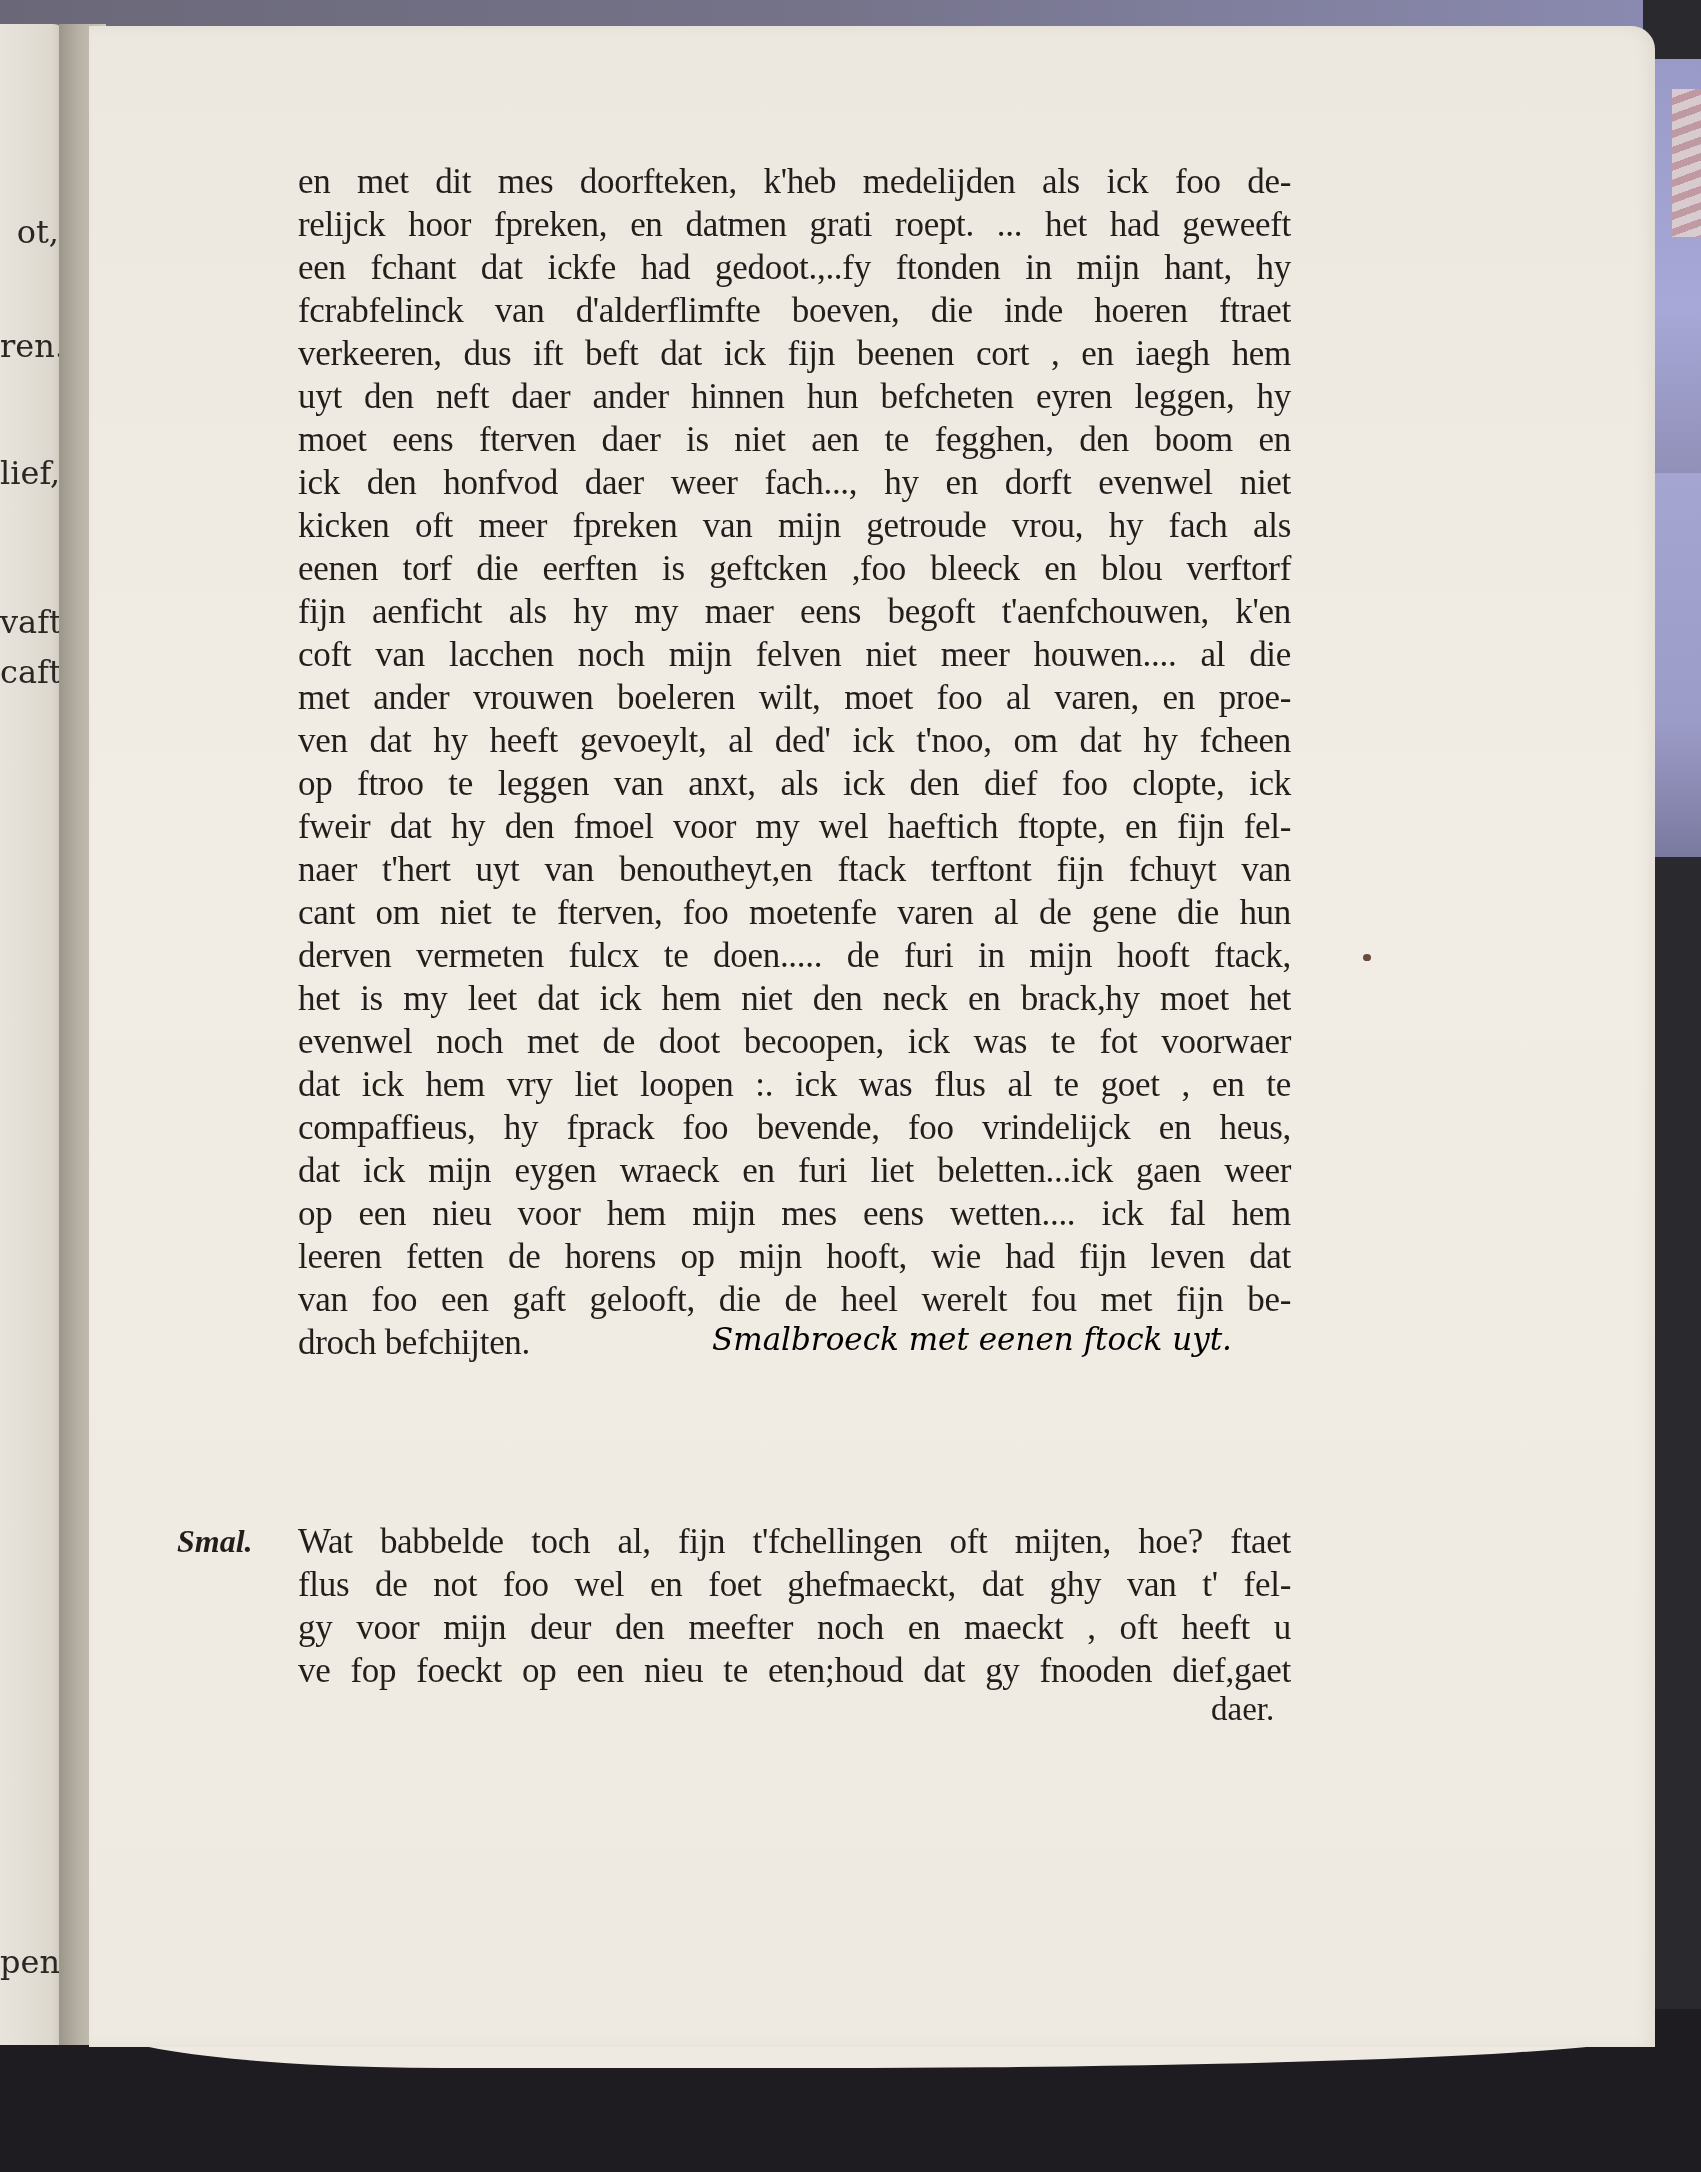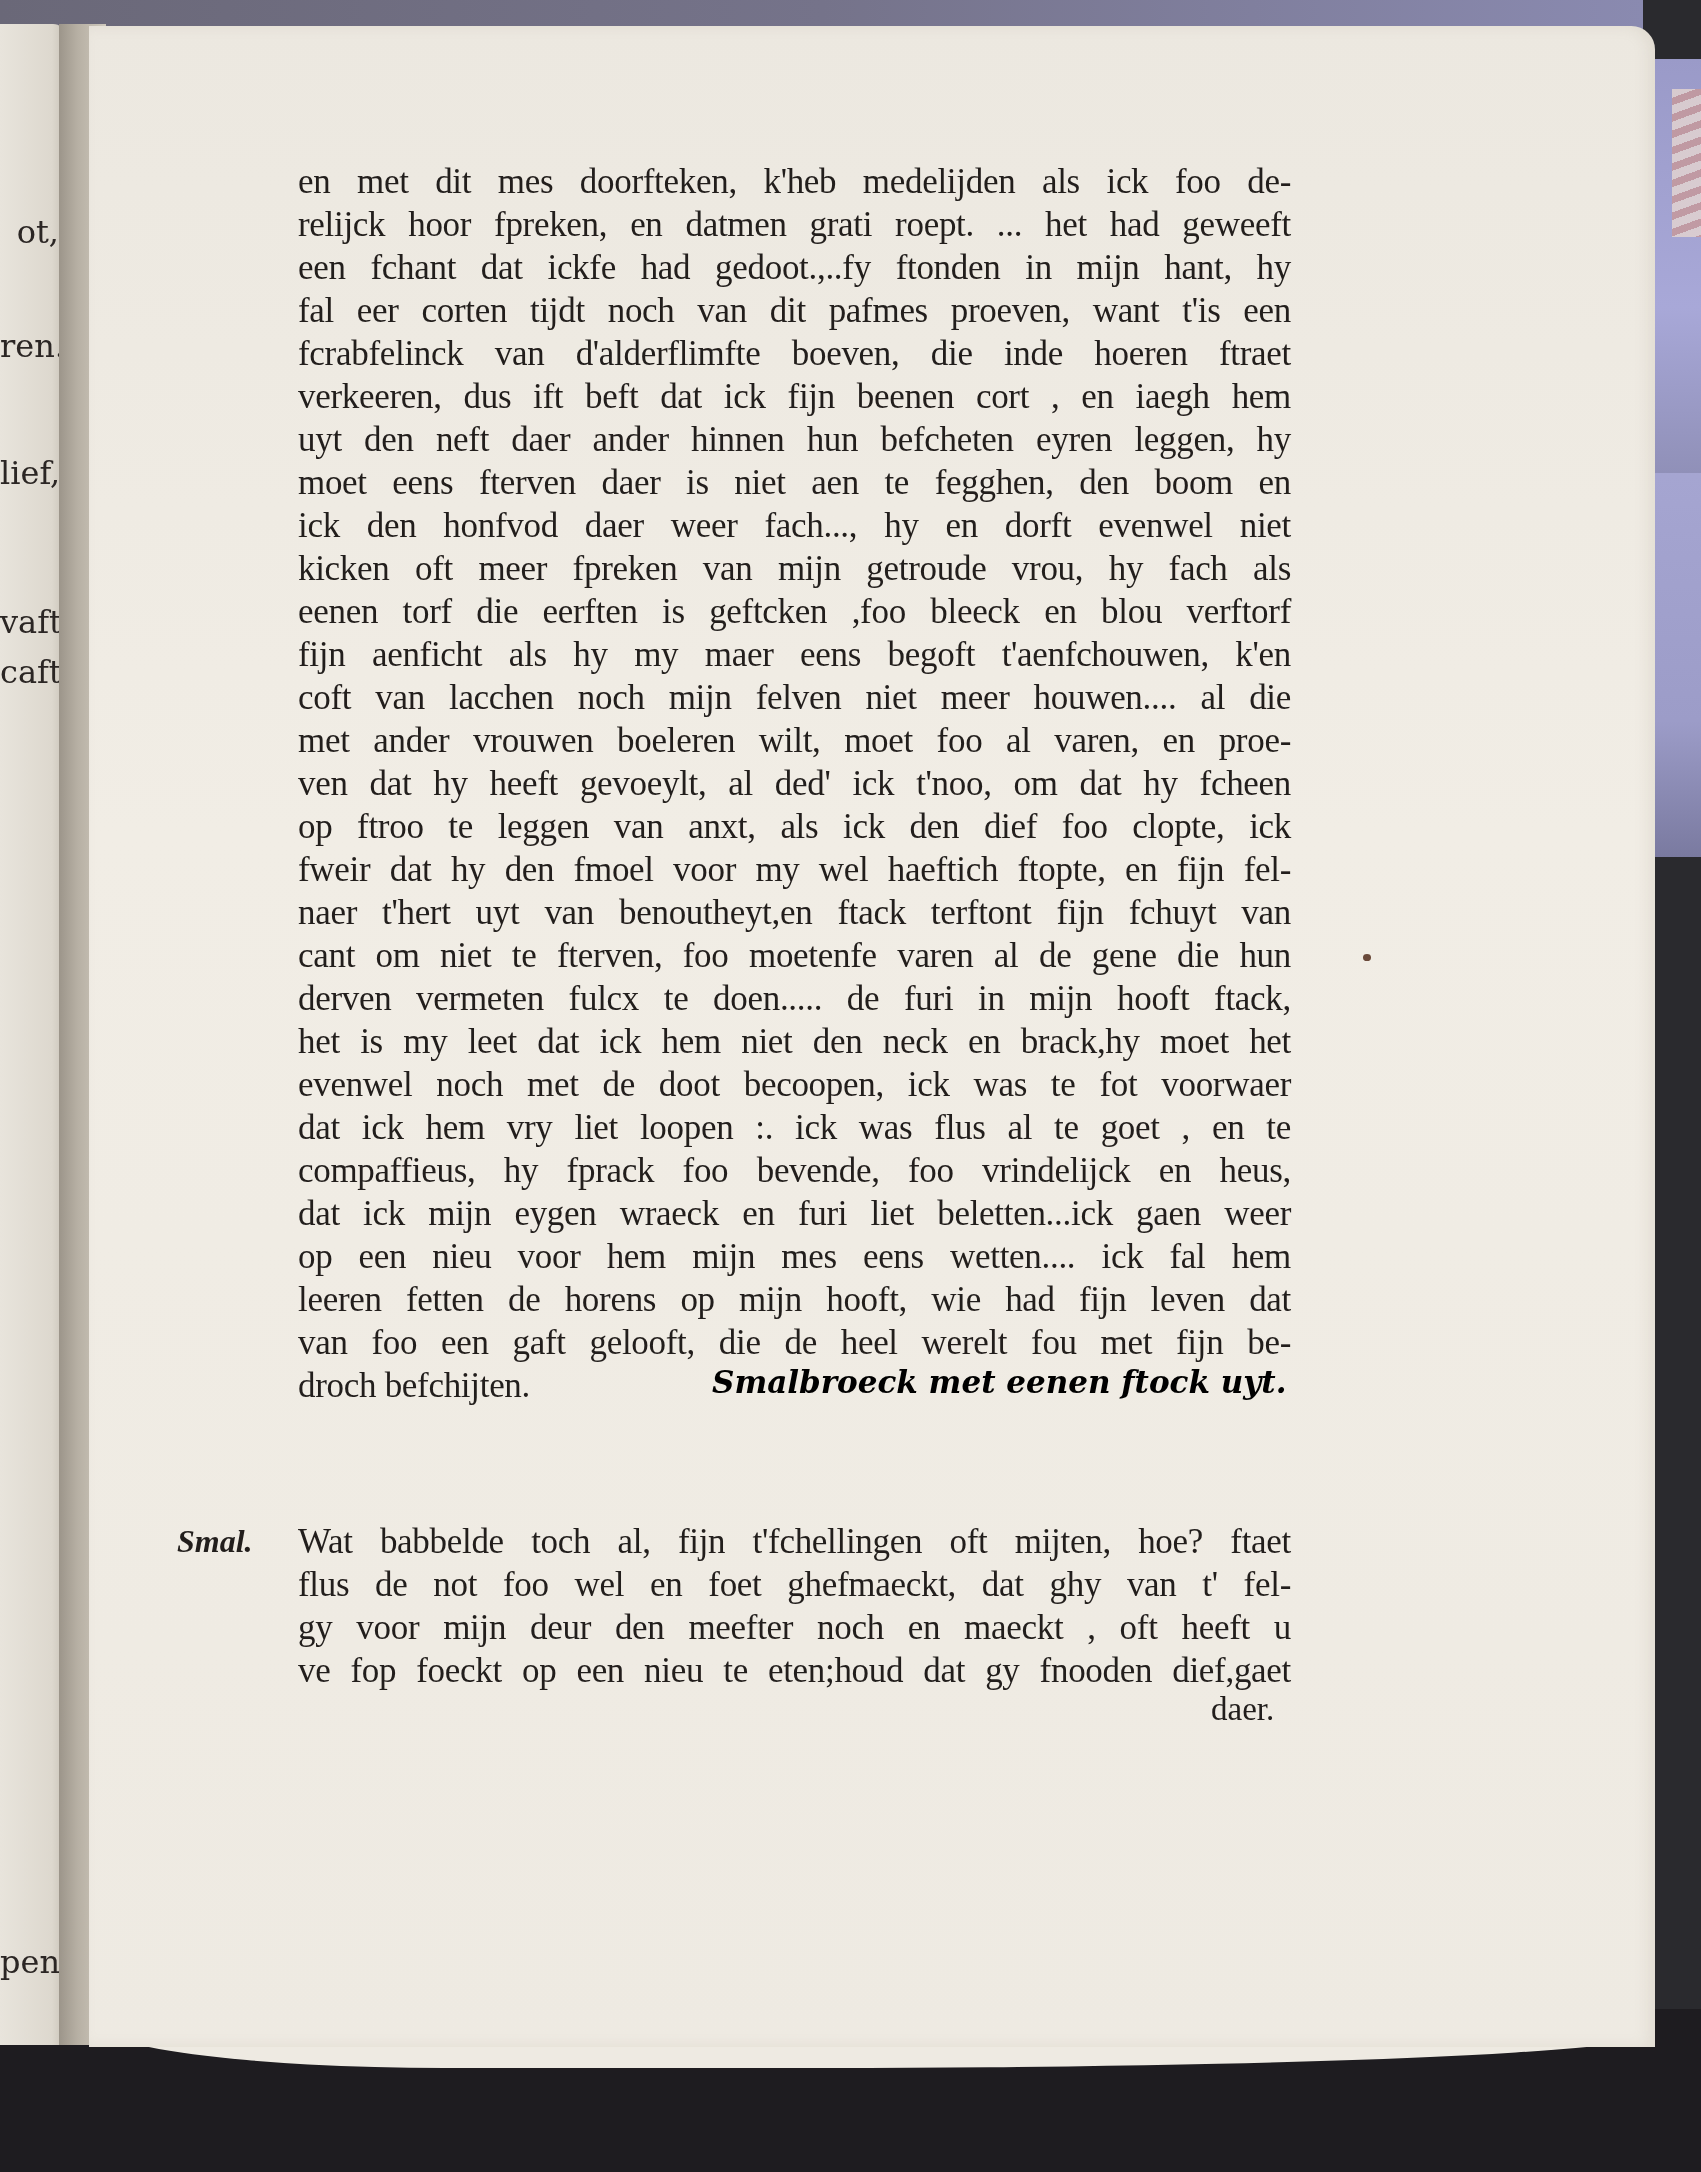--- a/index.html
+++ b/index.html
@@ -64,21 +64,20 @@
     .line {
       font-size: 35px; line-height: 43px; color: #221e1c;
       white-space: nowrap; text-align: justify; text-align-last: justify;
       letter-spacing: -0.3px;
       font-family: "Liberation Serif", "DejaVu Serif", serif;
     }
     .line.last { text-align-last: left; }
     .stage-dir {
       position: absolute; left: 414px; top: 0; font-style: italic; font-size: 31px;
       white-space: nowrap;
-      font-weight: bold;
     }
     .speech {
       position: absolute; left: 177px; top: 1520px; width: 1114px;
     }
     .speaker {
       position: absolute; left: 0; top: 0; font-style: italic; font-weight: bold;
       font-size: 32px; line-height: 43px; color: #221e1c;
       font-family: "Liberation Serif", "DejaVu Serif", serif;
     }
     .speech-lines { margin-left: 121px; }
@@ -114,21 +113,20 @@
 <div class="page-bottom-shadow"></div>
 <div class="page">
   <div class="speck" style="left:1274px;top:928px;width:8.3px;height:7px;"></div>
 </div>
 
 <div class="text-block">
   <div id="body-lines">
       <div class="line">en met dit mes doorfteken, k'heb medelijden als ick foo de-</div>
       <div class="line">relijck hoor fpreken, en datmen grati roept. ... het had geweeft</div>
       <div class="line">een fchant dat ickfe had gedoot.,..fy ftonden in mijn hant, hy</div>
-      <div class="line">fal eer corten tijdt noch van dit pafmes proeven, want t'is een</div>
       <div class="line">fcrabfelinck van d'alderflimfte boeven, die inde hoeren ftraet</div>
       <div class="line">verkeeren, dus ift beft dat ick fijn beenen cort , en iaegh hem</div>
       <div class="line">uyt den neft daer ander hinnen hun befcheten eyren leggen, hy</div>
       <div class="line">moet eens fterven daer is niet aen te fegghen, den boom en</div>
       <div class="line">ick den honfvod daer weer fach..., hy en dorft evenwel niet</div>
       <div class="line">kicken oft meer fpreken van mijn getroude vrou, hy fach als</div>
       <div class="line">eenen torf die eerften is geftcken ,foo bleeck en blou verftorf</div>
       <div class="line">fijn aenficht als hy my maer eens begoft t'aenfchouwen, k'en</div>
       <div class="line">coft van lacchen noch mijn felven niet meer houwen.... al die</div>
       <div class="line">met ander vrouwen boeleren wilt, moet foo al varen, en proe-</div>

